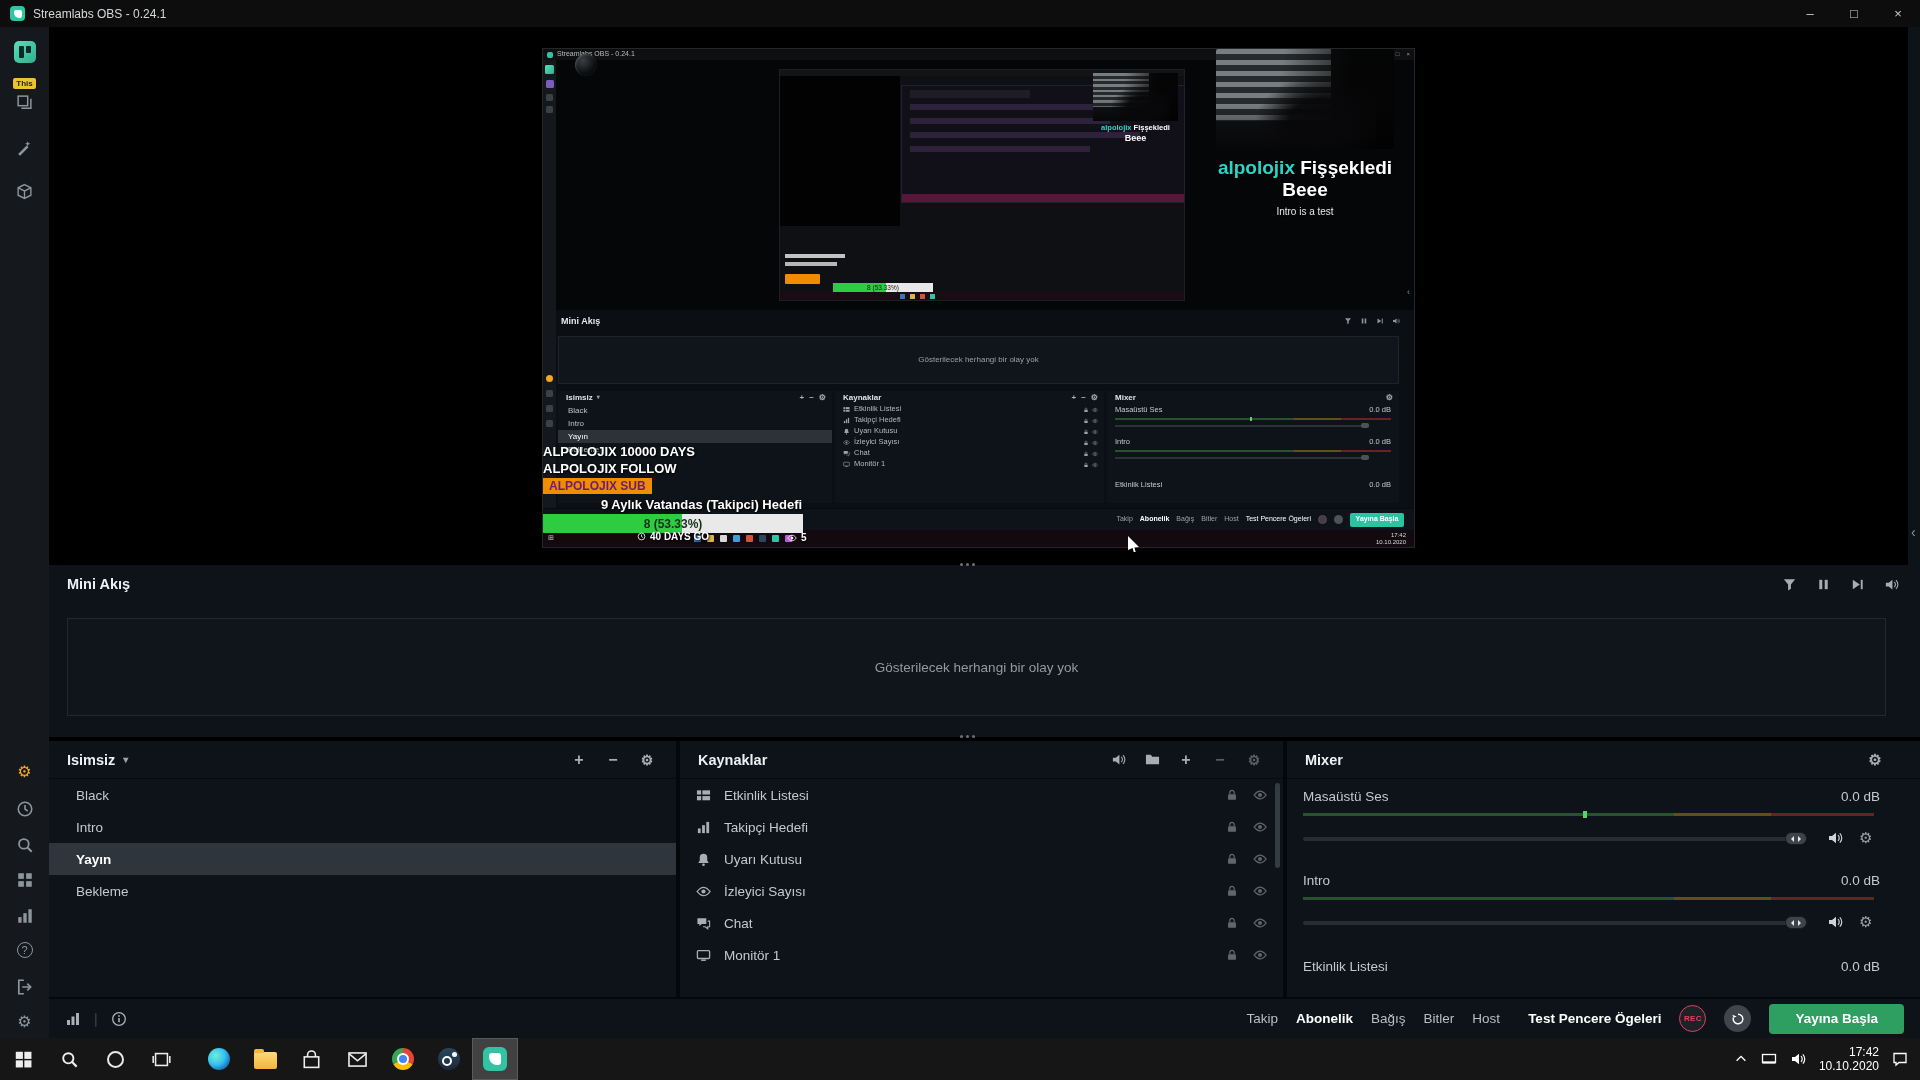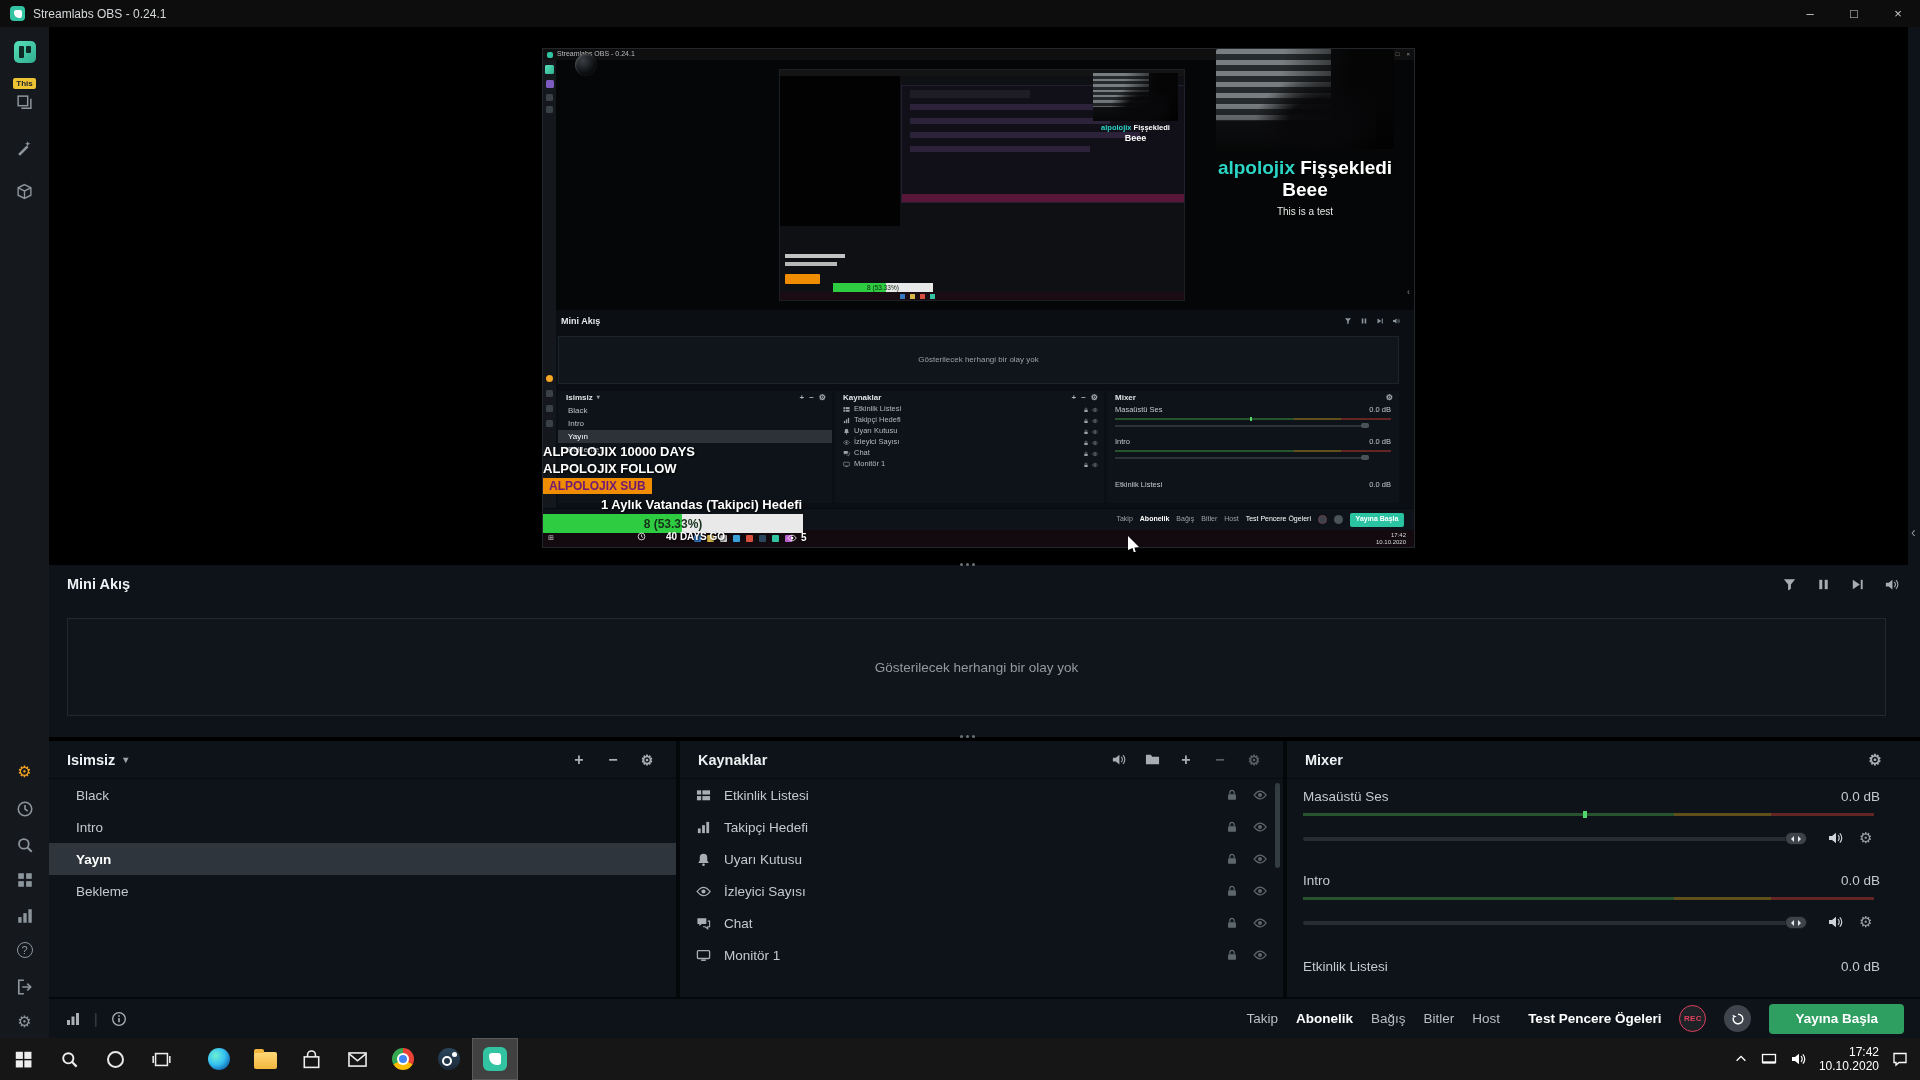--- a/index.html
+++ b/index.html
@@ -673,31 +673,31 @@
 
 <div class="blackball" style="left:575px;top:54px"></div>
 <div class="alertbox" style="left:1216px;top:49px">
   <div class="aimg">
     <span class="blinds"></span>
     <span class="ashade"></span>
     <span class="aperson"></span>
   </div>
   <div class="aline1"><span class="user">alpolojix</span> <span>Fişşekledi</span></div>
   <div class="aline2">Beee</div>
-  <div class="asub">This is a test</div>
+  <div class="asub">Intro is a test</div>
 </div>
 <div class="ovtext" style="left:543px;top:444px">ALPOLOJIX 10000 DAYS</div>
 <div class="ovtext" style="left:543px;top:461px">ALPOLOJIX FOLLOW</div>
 <div class="subchip" style="left:543px;top:478px">ALPOLOJIX SUB</div>
-<div class="ovtext" style="left:601px;top:497px">1 Aylık Vatandas (Takipci) Hedefi</div>
+<div class="ovtext" style="left:601px;top:497px">9 Aylık Vatandas (Takipci) Hedefi</div>
 <div class="goalbar" style="left:543px;top:514px">
   <span class="goalfill" style="width: 53.33%;"></span>
   <span class="goaltext">8 (53.33%)</span>
 </div>
-<div class="ovtext" style="left:637px;top:531px;font-size:10px;display:flex;align-items:center;gap:20px">
+<div class="ovtext" style="left:637px;top:531px;font-size:10px;display:flex;align-items:center;gap:4px">
   <span class="ic" style="width:9px;height:9px;color:#fff">
       <svg>
         <use href="#i-clock"></use>
       </svg>
     </span>
   <span>40 DAYS GO</span>
 </div>
 <div class="ovtext" style="left:787px;top:532px;font-size:10px;display:flex;align-items:center;gap:4px">
   <span class="ic" style="width:10px;height:10px;color:#fff">
       <svg>

